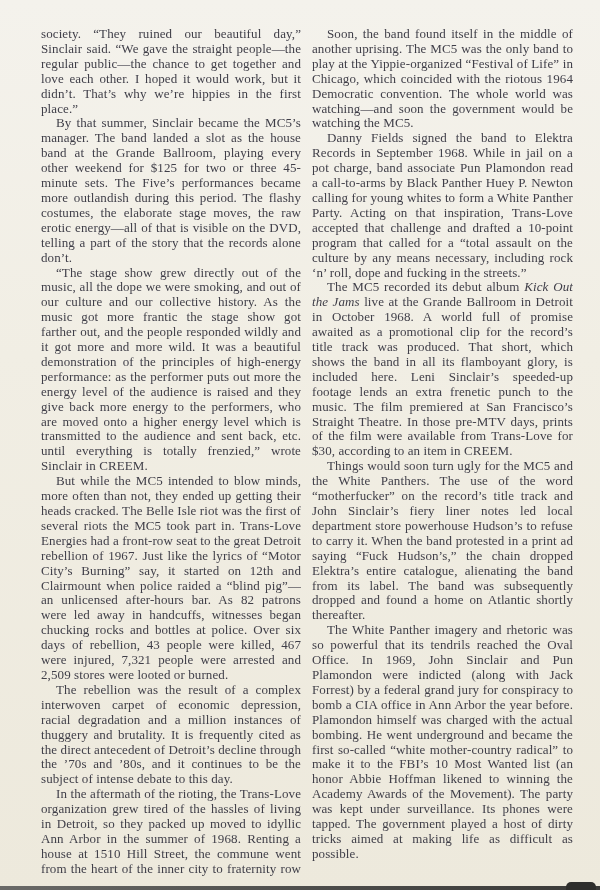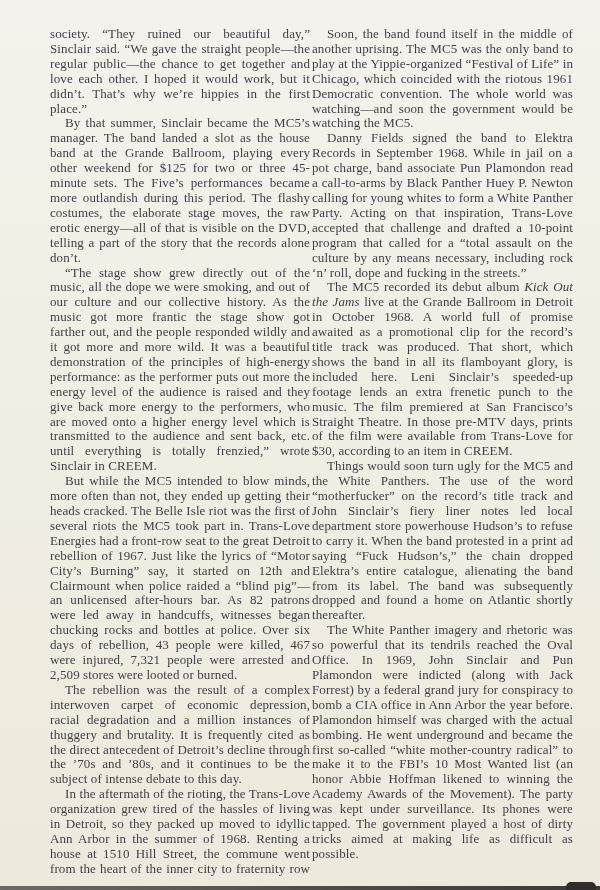--- a/index.html
+++ b/index.html
@@ -20,21 +20,21 @@
     position: absolute;
     top: 27px;
     height: 852px;
     overflow: hidden;
     text-align: justify;
     font-size: 13px;
     line-height: 14.9px;
     letter-spacing: 0.1px;
     color: #3f3e48;
   }
-  .col-left  { left: 50px;  width: 260px; }
+  .col-left  { left: 41px;  width: 260px; }
   .col-right { left: 312px; width: 261px; }
   .col p {
     margin: 0;
     padding: 0;
   }
   .col p.indent { text-indent: 15px; }
   .it { font-style: italic; }
   .page-bottom-edge {
     position: absolute;
     left: 0;
@@ -59,21 +59,21 @@
 <div class="page">
   <div class="col col-left">
       <p class=""><span>society. “They ruined our beautiful day,” Sinclair said. “We gave the straight people—the regular public—the chance to get together and love each other. I hoped it would work, but it didn’t. That’s why we’re hippies in the first place.”</span></p>
       <p class="indent"><span>By that summer, Sinclair became the MC5’s manager. The band landed a slot as the house band at the Grande Ballroom, playing every other weekend for $125 for two or three 45-minute sets. The Five’s performances became more outlandish during this period. The flashy costumes, the elaborate stage moves, the raw erotic energy—all of that is visible on the DVD, telling a part of the story that the records alone don’t.</span></p>
       <p class="indent"><span>“The stage show grew directly out of the music, all the dope we were smoking, and out of our culture and our collective history. As the music got more frantic the stage show got farther out, and the people responded wildly and it got more and more wild. It was a beautiful demonstration of the principles of high-energy performance: as the performer puts out more the energy level of the audience is raised and they give back more energy to the performers, who are moved onto a higher energy level which is transmitted to the audience and sent back, etc. until everything is totally frenzied,” wrote Sinclair in CREEM.</span></p>
       <p class="indent"><span>But while the MC5 intended to blow minds, more often than not, they ended up getting their heads cracked. The Belle Isle riot was the first of several riots the MC5 took part in. Trans-Love Energies had a front-row seat to the great Detroit rebellion of 1967. Just like the lyrics of “Motor City’s Burning” say, it started on 12th and Clairmount when police raided a “blind pig”—an unlicensed after-hours bar. As 82 patrons were led away in handcuffs, witnesses began chucking rocks and bottles at police. Over six days of rebellion, 43 people were killed, 467 were injured, 7,321 people were arrested and 2,509 stores were looted or burned.</span></p>
       <p class="indent"><span>The rebellion was the result of a complex interwoven carpet of economic depression, racial degradation and a million instances of thuggery and brutality. It is frequently cited as the direct antecedent of Detroit’s decline through the ’70s and ’80s, and it continues to be the subject of intense debate to this day.</span></p>
       <p class="indent"><span>In the aftermath of the rioting, the Trans-Love organization grew tired of the hassles of living in Detroit, so they packed up moved to idyllic Ann Arbor in the summer of 1968. Renting a house at 1510 Hill Street, the commune went from the heart of the inner city to fraternity row in a congenial college town. While there, the organization became increasingly radical, fighting against</span></p>
     </div>
   <div class="col col-right">
-      <p class="indent"><span>Soon, the band found itself in the middle of another uprising. The MC5 was the only band to play at the Yippie-organized “Festival of Life” in Chicago, which coincided with the riotous 1961 Democratic convention. The whole world was watching—and soon the government would be watching the MC5.</span></p>
+      <p class="indent"><span>Soon, the band found itself in the middle of another uprising. The MC5 was the only band to play at the Yippie-organized “Festival of Life” in Chicago, which coincided with the riotous 1964 Democratic convention. The whole world was watching—and soon the government would be watching the MC5.</span></p>
       <p class="indent"><span>Danny Fields signed the band to Elektra Records in September 1968. While in jail on a pot charge, band associate Pun Plamondon read a call-to-arms by Black Panther Huey P. Newton calling for young whites to form a White Panther Party. Acting on that inspiration, Trans-Love accepted that challenge and drafted a 10-point program that called for a “total assault on the culture by any means necessary, including rock ‘n’ roll, dope and fucking in the streets.”</span></p>
       <p class="indent"><span>The MC5 recorded its debut album </span><span class="it">Kick Out the Jams</span><span> live at the Grande Ballroom in Detroit in October 1968. A world full of promise awaited as a promotional clip for the record’s title track was produced. That short, which shows the band in all its flamboyant glory, is included here. Leni Sinclair’s speeded-up footage lends an extra frenetic punch to the music. The film premiered at San Francisco’s Straight Theatre. In those pre-MTV days, prints of the film were available from Trans-Love for $30, according to an item in CREEM.</span></p>
       <p class="indent"><span>Things would soon turn ugly for the MC5 and the White Panthers. The use of the word “motherfucker” on the record’s title track and John Sinclair’s fiery liner notes led local department store powerhouse Hudson’s to refuse to carry it. When the band protested in a print ad saying “Fuck Hudson’s,” the chain dropped Elektra’s entire catalogue, alienating the band from its label. The band was subsequently dropped and found a home on Atlantic shortly thereafter.</span></p>
       <p class="indent"><span>The White Panther imagery and rhetoric was so powerful that its tendrils reached the Oval Office. In 1969, John Sinclair and Pun Plamondon were indicted (along with Jack Forrest) by a federal grand jury for conspiracy to bomb a CIA office in Ann Arbor the year before. Plamondon himself was charged with the actual bombing. He went underground and became the first so-called “white mother-country radical” to make it to the FBI’s 10 Most Wanted list (an honor Abbie Hoffman likened to winning the Academy Awards of the Movement). The party was kept under surveillance. Its phones were tapped. The government played a host of dirty tricks aimed at making life as difficult as possible.</span></p>
     </div>
   <div class="page-bottom-edge"></div>
   <div class="page-bottom-corner"></div>
 </div>
 
 </body></html>

